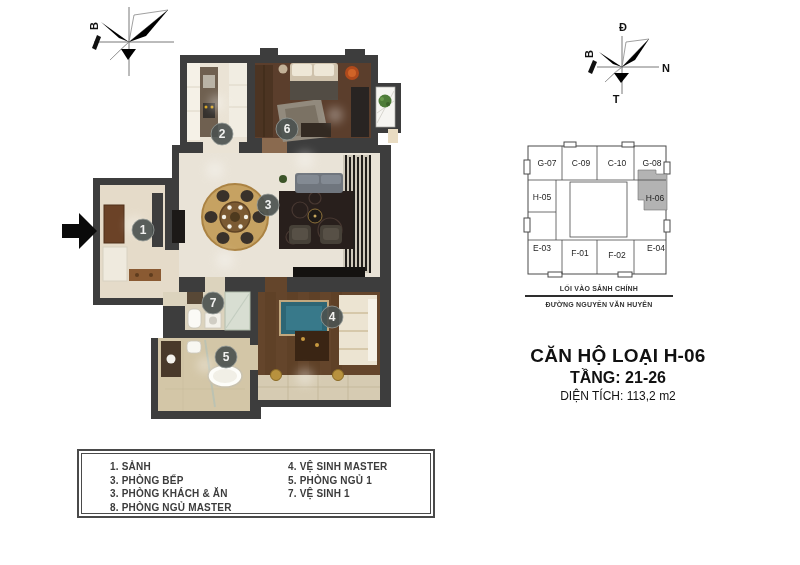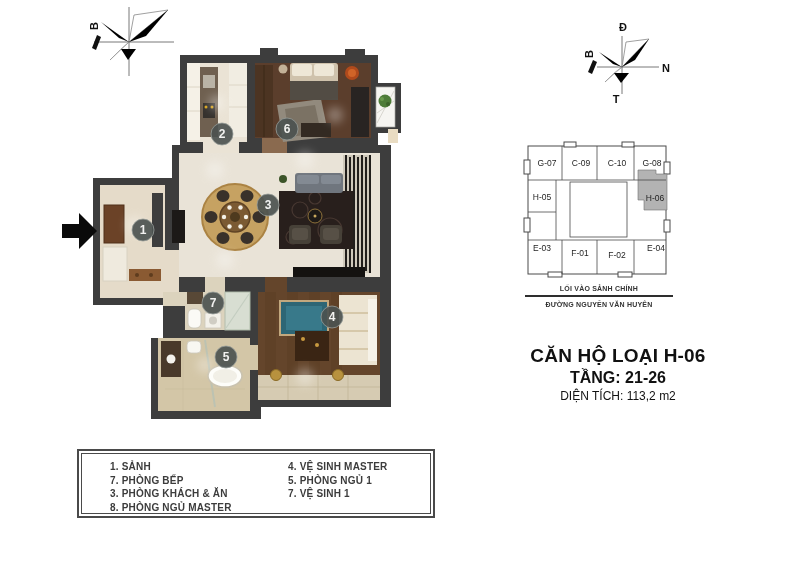--- a/index.html
+++ b/index.html
@@ -325,21 +325,21 @@
   <div class="abs" id="title-block">
     <div class="t1">CĂN HỘ LOẠI H-06</div>
     <div class="t2">TẦNG: 21-26</div>
     <div class="t3">DIỆN TÍCH: 113,2 m2</div>
   </div>
 
   <div class="abs" id="legend-box">
     <div id="legend-inner">
       <div class="legend-col" id="legend-col-left">
         <div>1. SẢNH</div>
-        <div>7. PHÒNG BẾP</div>
+        <div>3. PHÒNG BẾP</div>
         <div>3. PHÒNG KHÁCH &amp; ĂN</div>
         <div>8. PHÒNG NGỦ MASTER</div>
       </div>
       <div class="legend-col" id="legend-col-right">
         <div>4. VỆ SINH MASTER</div>
         <div>5. PHÒNG NGỦ 1</div>
         <div>7. VỆ SINH 1</div>
       </div>
     </div>
   </div>

